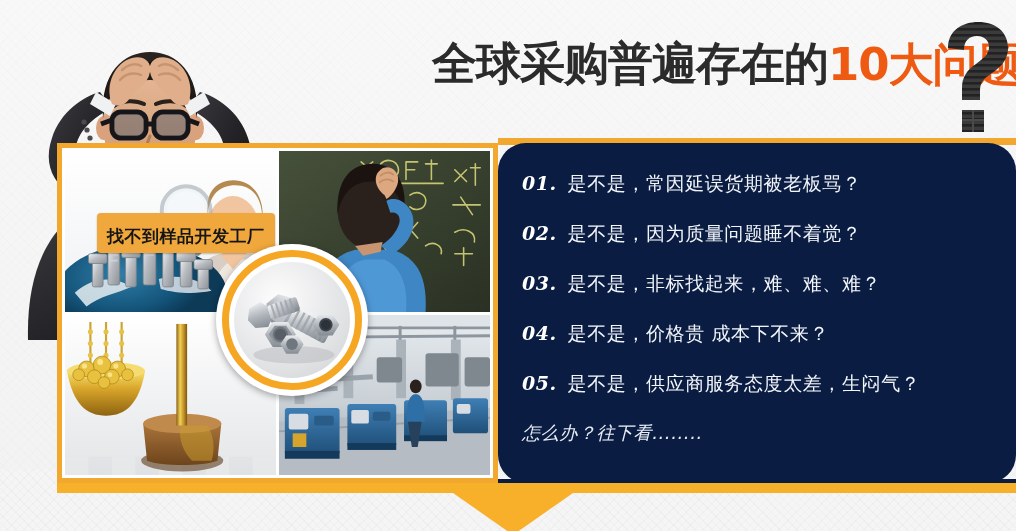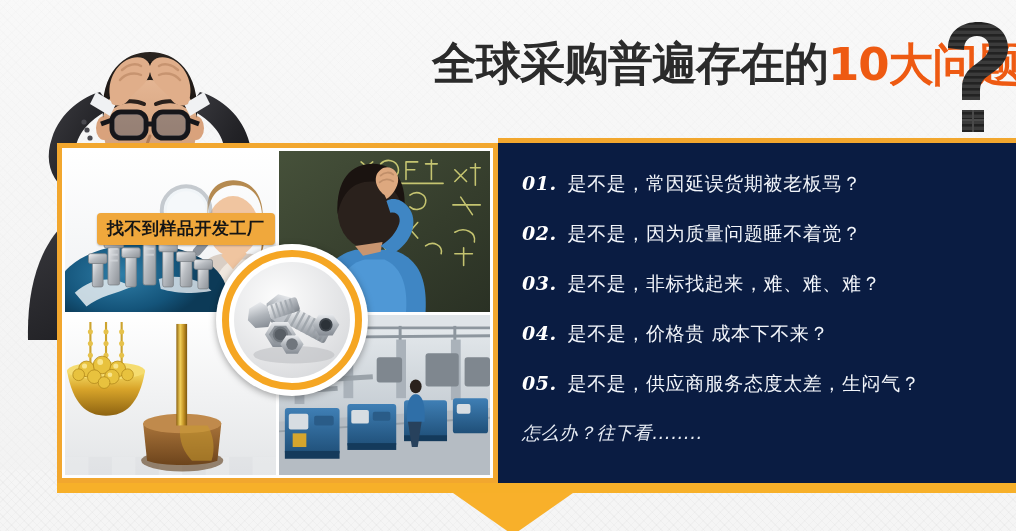--- a/index.html
+++ b/index.html
@@ -65,21 +65,21 @@
     grid-template-columns:1fr 1fr;grid-template-rows:1fr 1fr;gap:3px;
     background:#ffffff;padding:3px;box-sizing:border-box;}
   .cell{position:relative;overflow:hidden;background:#ddd;}
   .cell svg{position:absolute;inset:0;width:100%;height:100%;display:block;}
 
   
   .label{
     position:absolute;z-index:6;
     background:#f0a83c;color:#151515;
     font-size:17px;font-weight:bold;
-    padding:4px 10px 5px;border-radius:4px;white-space:nowrap;
+    padding:12px 10px 5px;border-radius:4px;white-space:nowrap;
     font-family:"DejaVu Sans","Liberation Sans",sans-serif;
     box-shadow:0 1px 2px rgba(0,0,0,.25);
     letter-spacing:.5px;
   }
   .lbl-tl{left:32px;top:62px;}
 
   
   .circle-inset{
     position:absolute;z-index:7;left:154px;top:96px;width:152px;height:152px;
     border-radius:50%;
@@ -96,20 +96,21 @@
     width:100%;height:100%;border-radius:50%;overflow:hidden;position:relative;
     background:radial-gradient(circle at 38% 32%, #fdfdfd 0%, #e2e3e5 62%, #cfd1d4 100%);
   }
   .circle-img svg{position:absolute;inset:0;width:100%;height:100%;}
 
   
   .panel{
     position:absolute;left:498px;top:143px;width:518px;height:340px;
     background:#0a1c42;
     box-sizing:border-box;
+    border-radius:28px;
   }
   .panel-topbar{
     position:absolute;left:498px;top:138px;width:518px;height:7px;
     background:#f2a72e;
   }
   .qlist{position:absolute;left:24px;top:28px;right:14px;}
   .qitem{
     display:flex;align-items:baseline;margin-bottom:24px;color:#eef2f8;
     white-space:nowrap;
   }

